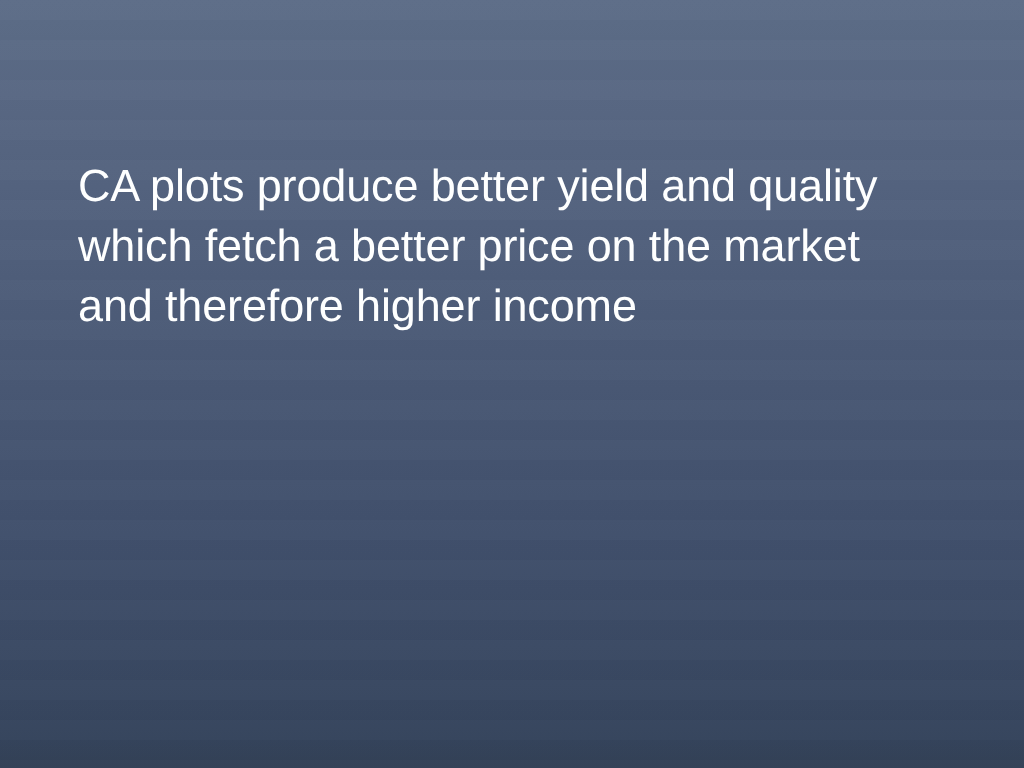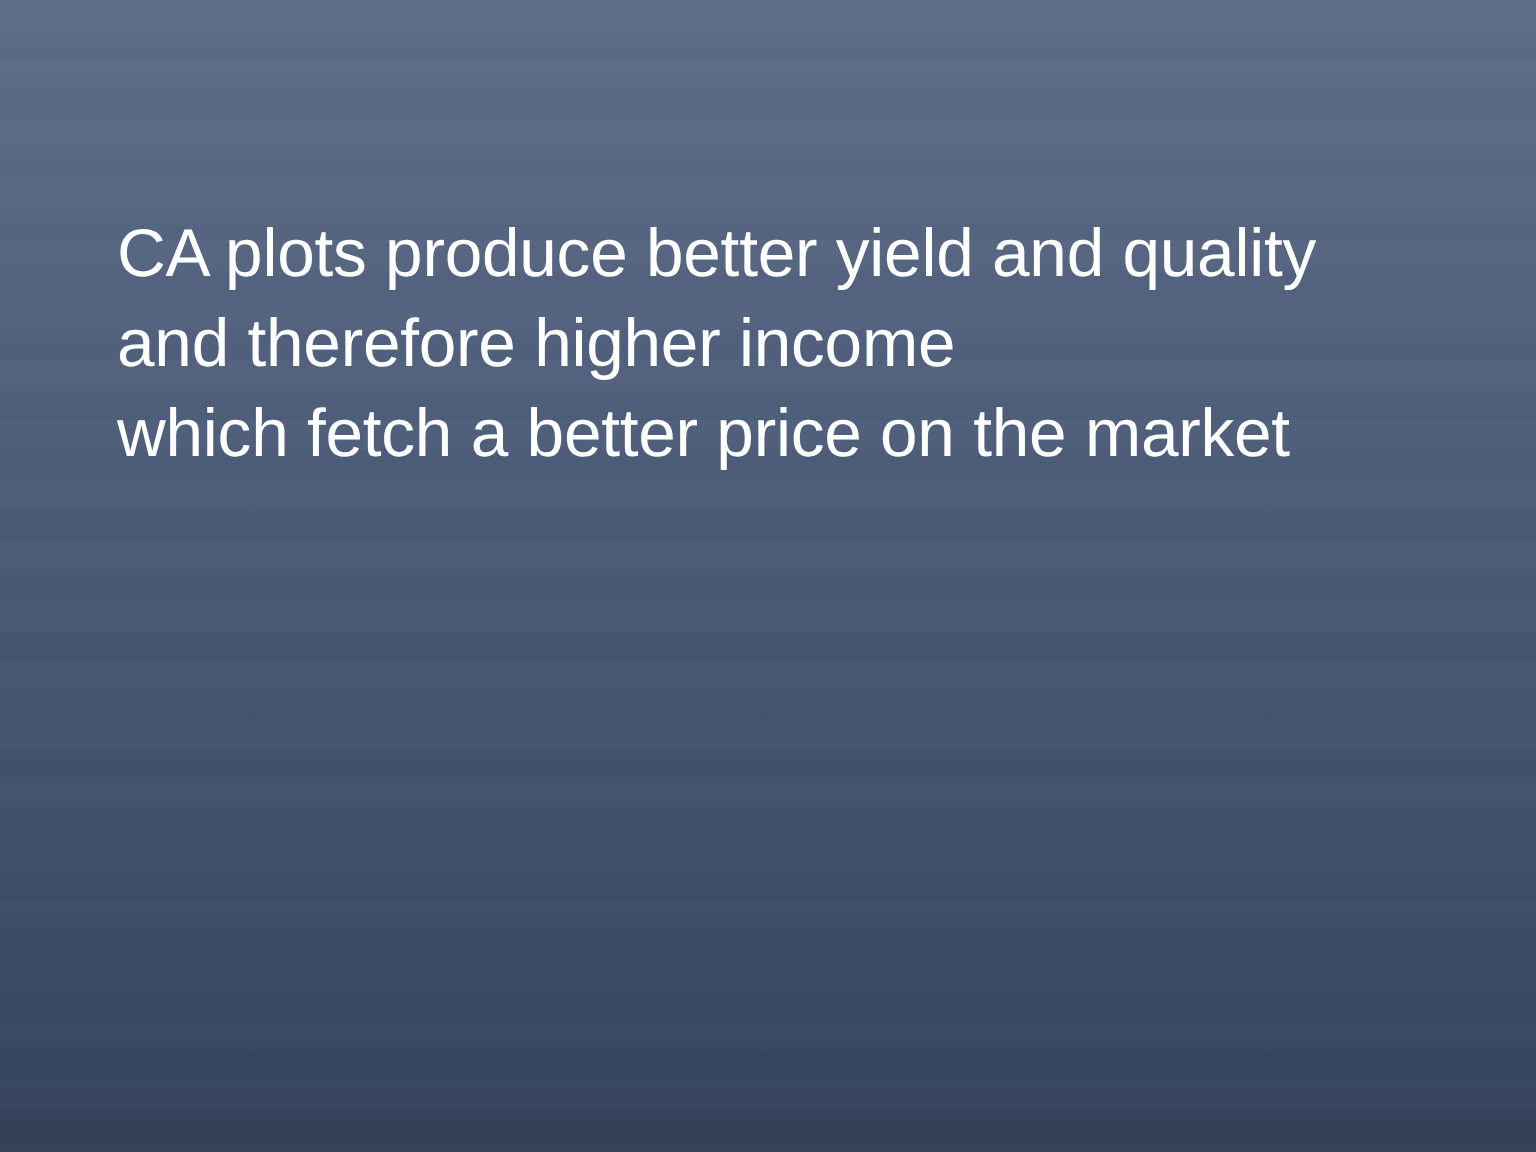--- a/index.html
+++ b/index.html
@@ -54,21 +54,21 @@
       rgba(255,255,255,0.012) 0px,
       rgba(255,255,255,0.012) 20px,
       rgba(0,0,0,0.012) 20px,
       rgba(0,0,0,0.012) 40px
     );
   }
 
   #body-text {
     position: absolute;
     left: 78px;
-    top: 139px;
+    top: 156px;
     width: 890px;
     z-index: 2;
   }
 
   #body-text .line {
     color: #feffff;
     font-family: "Liberation Sans", sans-serif;
     font-size: 45px;
     font-weight: 400;
     line-height: 60px;
@@ -77,17 +77,17 @@
     text-rendering: geometricPrecision;
   }
 </style>
 </head>
 <body>
 
 <div id="slide">
 
   <div id="body-text">
     <div class="line">CA plots produce better yield and quality</div>
+    <div class="line">which fetch a better price on the market</div>
     <div class="line">and therefore higher income</div>
-    <div class="line">which fetch a better price on the market</div>
   </div>
 
 </div>
 
 </body></html>

